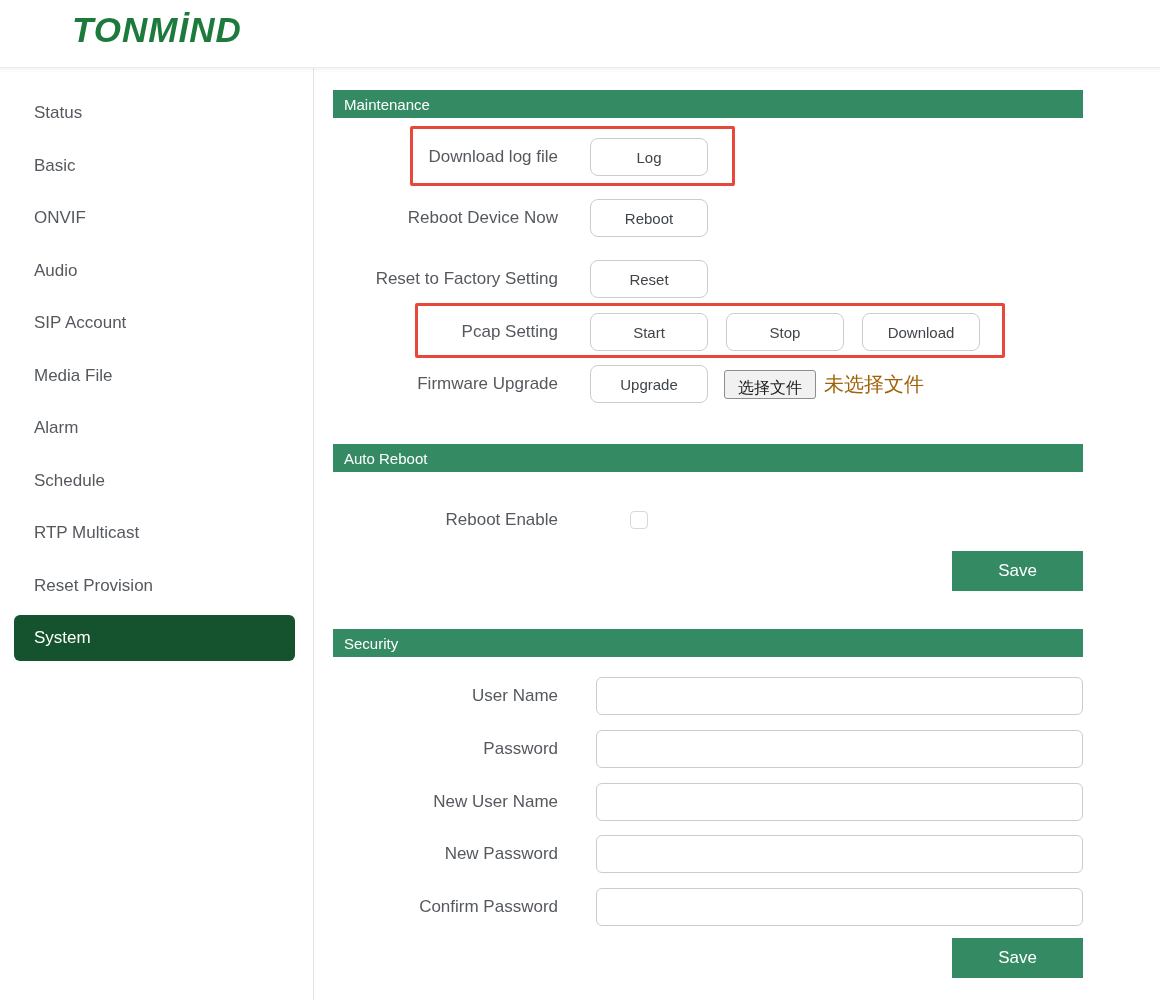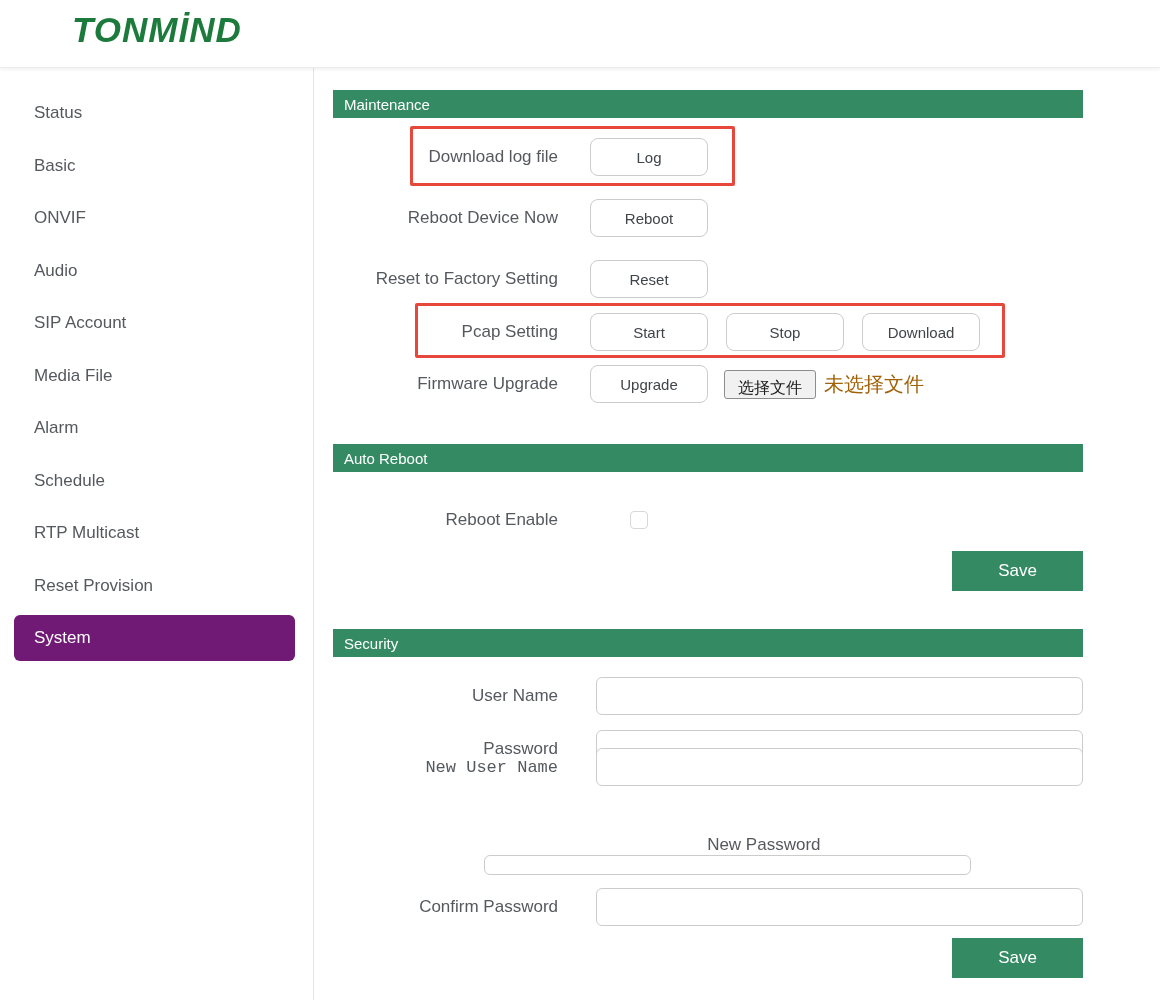--- a/index.html
+++ b/index.html
@@ -11,21 +11,21 @@
   .header { position:absolute; left:0; top:0; width:1160px; height:68px; background:#fff;
     border-bottom:1px solid #ebebeb; box-shadow:0 2px 3px rgba(0,0,0,.05); z-index:5; }
   .logo { position:absolute; left:72px; top:10px; font-size:35px; font-weight:bold;
     font-style:italic; letter-spacing:1px; color:#1d7a3d; }
 
   
   .sidebar { position:absolute; left:0; top:68px; width:314px; height:932px;
     background:#fff; border-right:1px solid #e4e4e4; padding-top:19px; }
   .side-item { height:52.5px; display:flex; align-items:center; padding-left:34px;
     font-size:17px; color:#55595e; cursor:pointer; }
-  .side-item.active { background:#701a75; color:#fff; margin:3px 18px 3px 14px;
+  .side-item.active { background:#14532d; color:#fff; margin:3px 18px 3px 14px;
     height:46px; border-radius:6px; padding-left:20px; }
 
   
   .section-bar { position:absolute; left:333px; width:750px; height:28px; background:#348a63;
     color:#fff; font-size:15px; display:flex; align-items:center; padding-left:11px; }
   .bar-maintenance { top:90px;text-align:right; } .bar-autoreboot { top:444px; } .bar-security { top:629px; }
 
   
   .row { position:absolute; left:333px; width:750px; height:38px;
     display:flex; align-items:center; }
@@ -51,22 +51,22 @@
   
   .r-renable { top:501px;gap:28px; }
   .checkbox { width:18px; height:18px; margin-left:44px; appearance:none; -webkit-appearance:none;
     border:1px solid #d8d8d8; border-radius:4px; background:#fff; cursor:pointer; }
 
   .save-btn { position:absolute; left:952px; width:131px; height:40px; background:#348a63;
     color:#fff; border:none; border-radius:0; font-size:17px; font-family:inherit; cursor:pointer; }
   .save-autoreboot { top:551px; } .save-security { top:938px; }
 
   
-  .r-sec0 { top:677px; } .r-sec1 { top:730px; } .r-sec2 { top:748px;font-family:Liberation Mono, monospace; }
-  .r-sec3 { top:835px;flex-direction:column; } .r-sec4 { top:888px; }
+  .r-sec0 { top:677px; } .r-sec1 { top:730px; } .r-sec2 { top:783px; }
+  .r-sec3 { top:835px; } .r-sec4 { top:888px; }
   .row .txt { margin-left:38px; width:487px; height:38px; border:1px solid #ccc;
     border-radius:6px; font-size:16px; color:#333; padding:0 12px; font-family:inherit; outline:none; }
 </style>
 </head>
 <body>
 
 <div class="page">
 
   <div class="header">
     <div class="logo">TONMİND</div>

